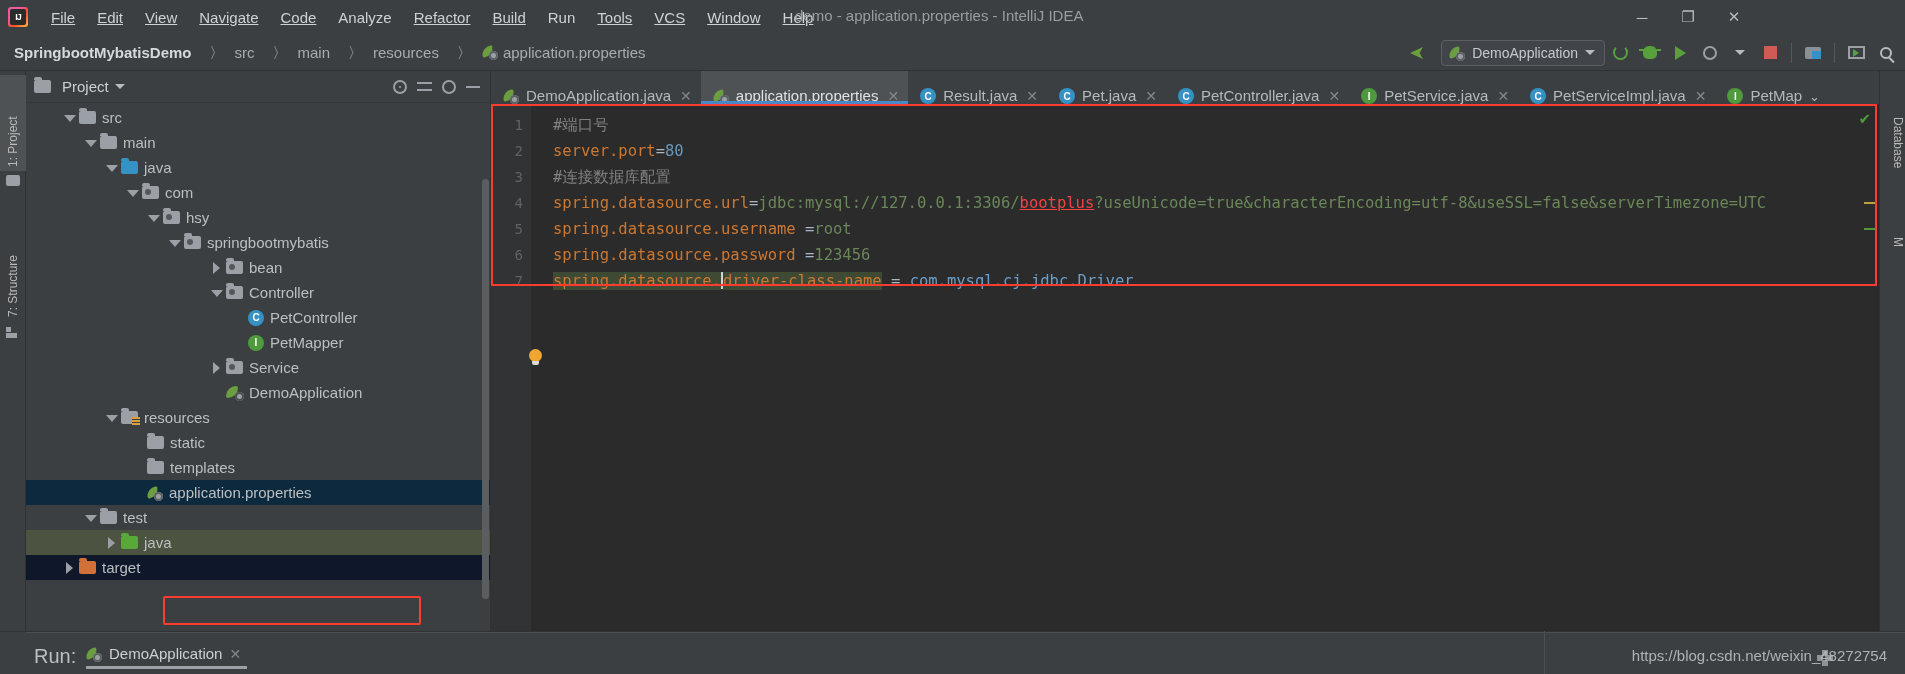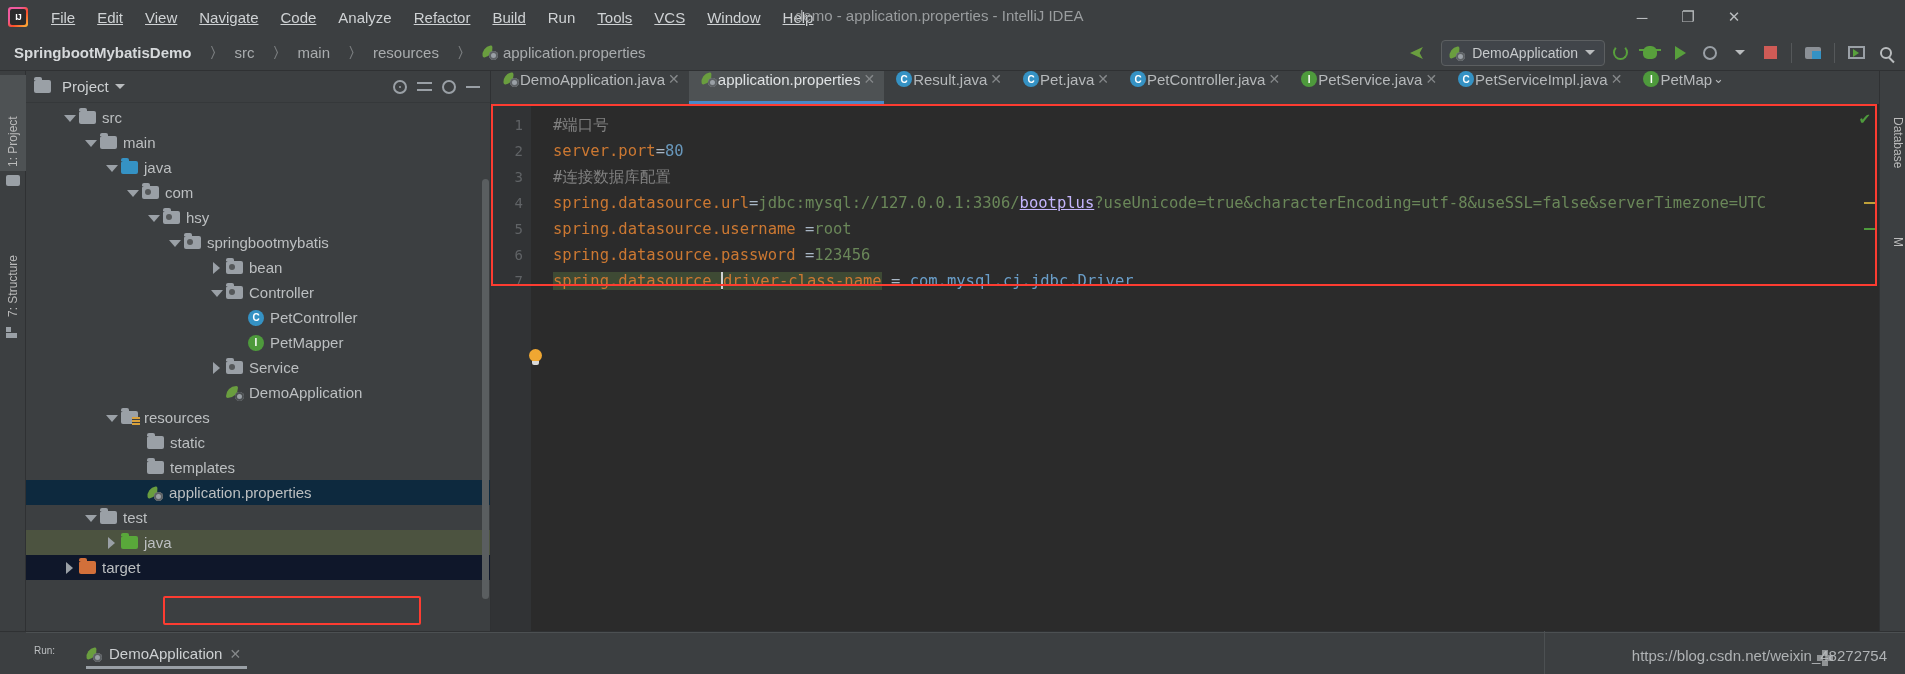--- a/index.html
+++ b/index.html
@@ -167,21 +167,21 @@
     position:absolute; border:2px solid #fd3c31; border-radius:2px; pointer-events:none;
   }
   .pp-scroll { position:absolute; right:1px; top:108px; width:7px; height:420px; background:#5a5e60; border-radius:4px;}
 
   
   .tabs {
     position:absolute; left:491px; top:71px; right:26px; height:33px;
     background:#3c3f41; display:flex; align-items:stretch; overflow:hidden;
   }
   .tab {
-    display:flex; align-items:flex-start; gap:1px; padding:0 9px 0 12px; font-size:15px;
+    display:flex; align-items:flex-end; gap:7px; padding:0 9px 0 12px; font-size:15px;
     color:#b6b9bb; position:relative; white-space:nowrap;
   }
   .tab.active { background:#4e5254; color:#dfe2e4; }
   .tab.active:after {
     content:""; position:absolute; left:0; right:0; bottom:0; height:3px; background:#4a88c7;
   }
   .tab .x { color:#85888a; font-size:14px; margin-left:2px; }
   .tab .chev { color:#b6b9bb; font-size:13px; }
 
   
@@ -200,41 +200,41 @@
     position:absolute; left:62px; top:8px; right:20px; bottom:0;
     font-family:"DejaVu Sans Mono","Liberation Mono",monospace; font-size:15.5px;
     white-space:nowrap; overflow:hidden;
   }
   .cline { height:26px; line-height:26px; }
   .c-comment { color:#808080; }
   .c-key { color:#cc7832; }
   .c-eq { color:#a9b7c6; }
   .c-num { color:#6897bb; }
   .c-val { color:#6a8759; }
-  .c-link { color:#c4b5fd; text-decoration:underline; }
+  .c-link { color:#ef4444; text-decoration:underline; }
   .c-cls { color:#6a9ec9; }
   .sel { background:#3e4a34; }
   .caret { display:inline-block; width:2px; height:17px; background:#cfd2d4; vertical-align:-3px;}
   .bulb {
     position:absolute; left:37px; top:245px; width:16px; height:20px;
   }
   .bulb:before{content:"";position:absolute;left:1px;top:0;width:13px;height:13px;border-radius:50%;background:#f0a732;}
   .bulb:after{content:"";position:absolute;left:4px;top:12px;width:7px;height:4px;background:#d9d9d9;border-radius:0 0 2px 2px;}
 
   .ed-red-frame { position:absolute; left:491px; top:104px; right:28px; height:182px; border:2px solid #fd3c31; pointer-events:none;}
   .ed-check { position:absolute; right:34px; top:110px; color:#4e9a3c; font-size:15px; }
   .ed-mark-green { position:absolute; right:30px; top:228px; width:11px; height:2px; background:#4e9a3c;}
   .ed-mark-orange { position:absolute; right:30px; top:202px; width:11px; height:2px; background:#bfa13a;}
 
   
   .bottombar {
     position:absolute; left:0; bottom:0; width:1905px; height:43px;
     background:#3c3f41; border-top:1px solid #2f3133;
   }
-  .runlabel { position:absolute; left:34px; top:13px; font-size:10px; color:#bcbfc1;}
+  .runlabel { position:absolute; left:34px; top:13px; font-size:20px; color:#bcbfc1;}
   .runtab {
     position:absolute; left:80px; top:8px; height:27px; display:flex; align-items:center; gap:7px;
     font-size:15px; color:#cdd0d2; padding: 0 6px;
   }
   .runtab:after { content:""; position:absolute; left:6px; right:0; bottom:-2px; height:3px; background:#9aa0a6;}
   .runtab .x { color:#85888a; font-size:14px; }
   .watermark {
     position:absolute; right:18px; bottom:10px; font-size:15px; color:#b9bcbe; opacity:0.92;
   }
   .wm-logo {

